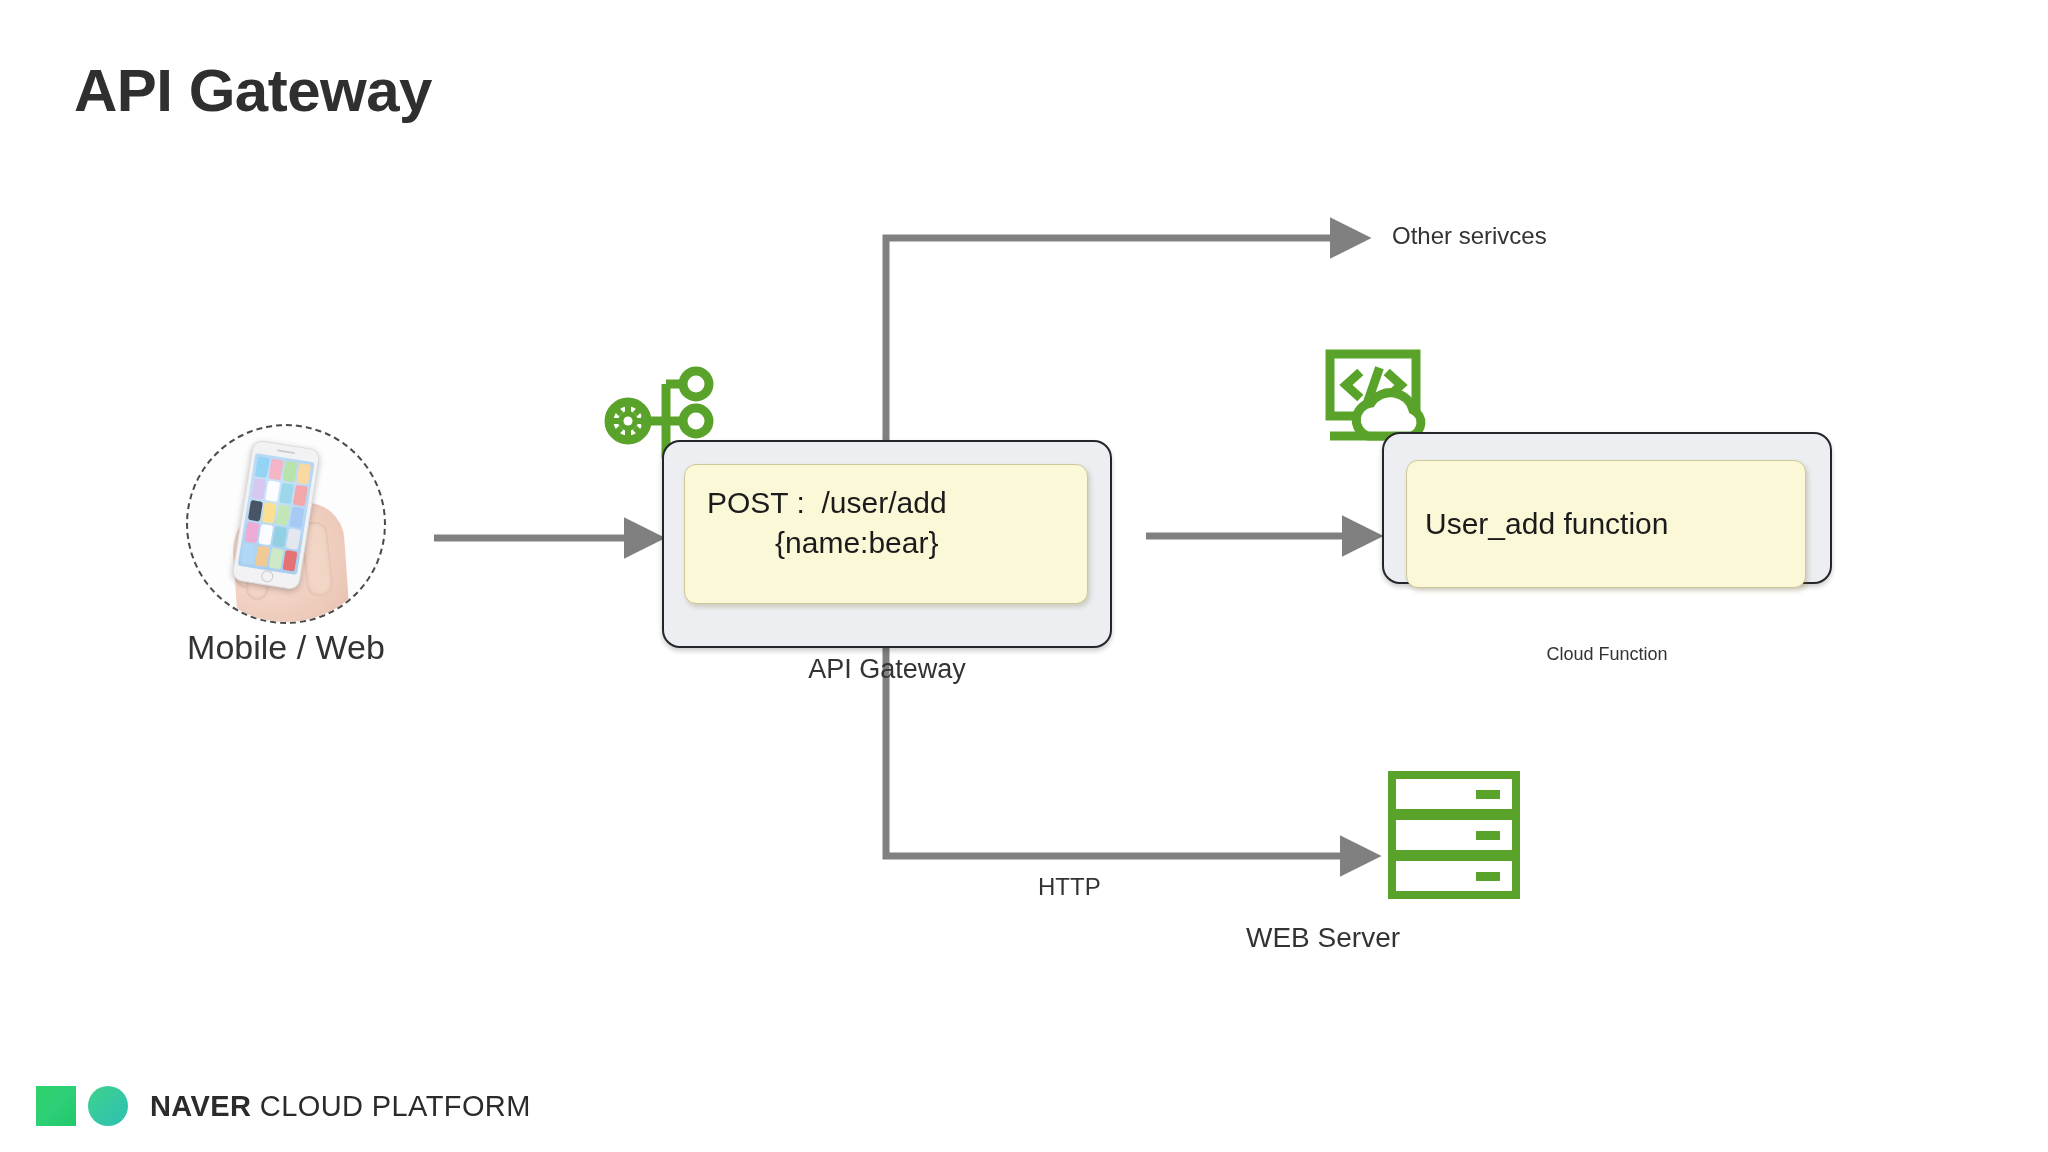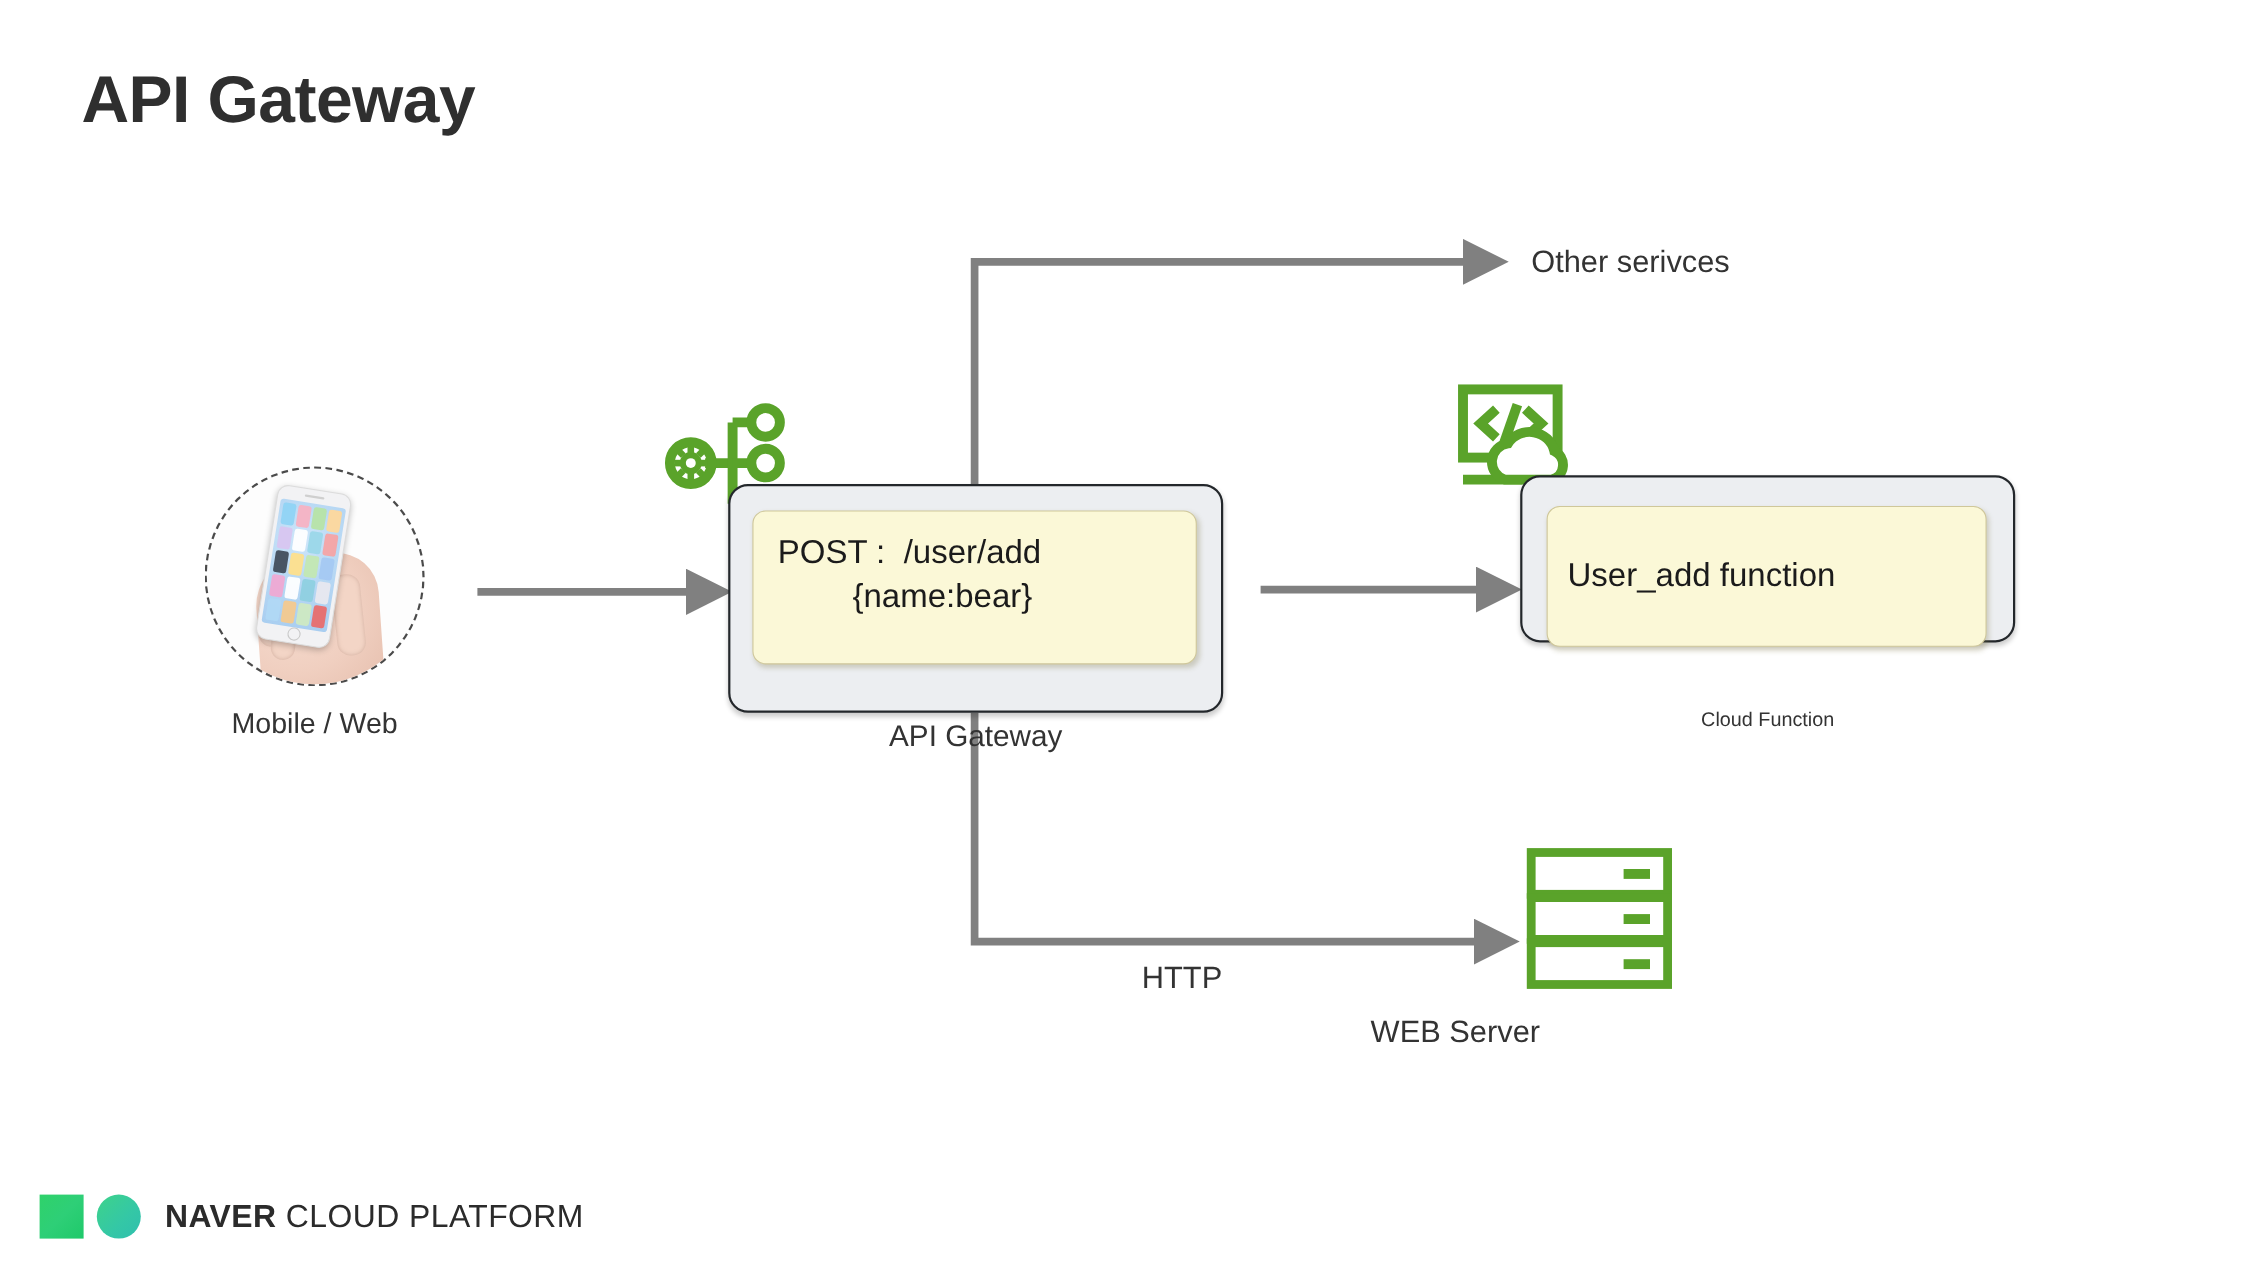--- a/index.html
+++ b/index.html
@@ -125,24 +125,24 @@
     top: 5px;
     width: 18px;
     height: 2px;
     margin-left: -9px;
     background: #cfcfcf;
     border-radius: 1px;
   }
   #client-label {
     position: absolute;
     left: -60px;
-    top: 218px;
+    top: 204px;
     width: 320px;
     text-align: center;
-    font-size: 26px;
+    font-size: 34px;
     color: #333333;
   }
 
   
   #gateway-node {
     position: absolute;
     left: 662px;
     top: 440px;
     width: 450px;
     height: 208px;
@@ -252,21 +252,21 @@
     top: 152px;
     width: 420px;
     text-align: left;
     font-size: 28px;
     color: #333333;
   }
 
   
   .edge-label {
     position: absolute;
-    font-size: 28px;
+    font-size: 24px;
     color: #333333;
     white-space: nowrap;
   }
   #label-other-services { left: 1392px; top: 222px; }
   #label-http          { left: 1038px; top: 873px; }
 
   
   #footer-logo {
     position: absolute;
     left: 36px;

